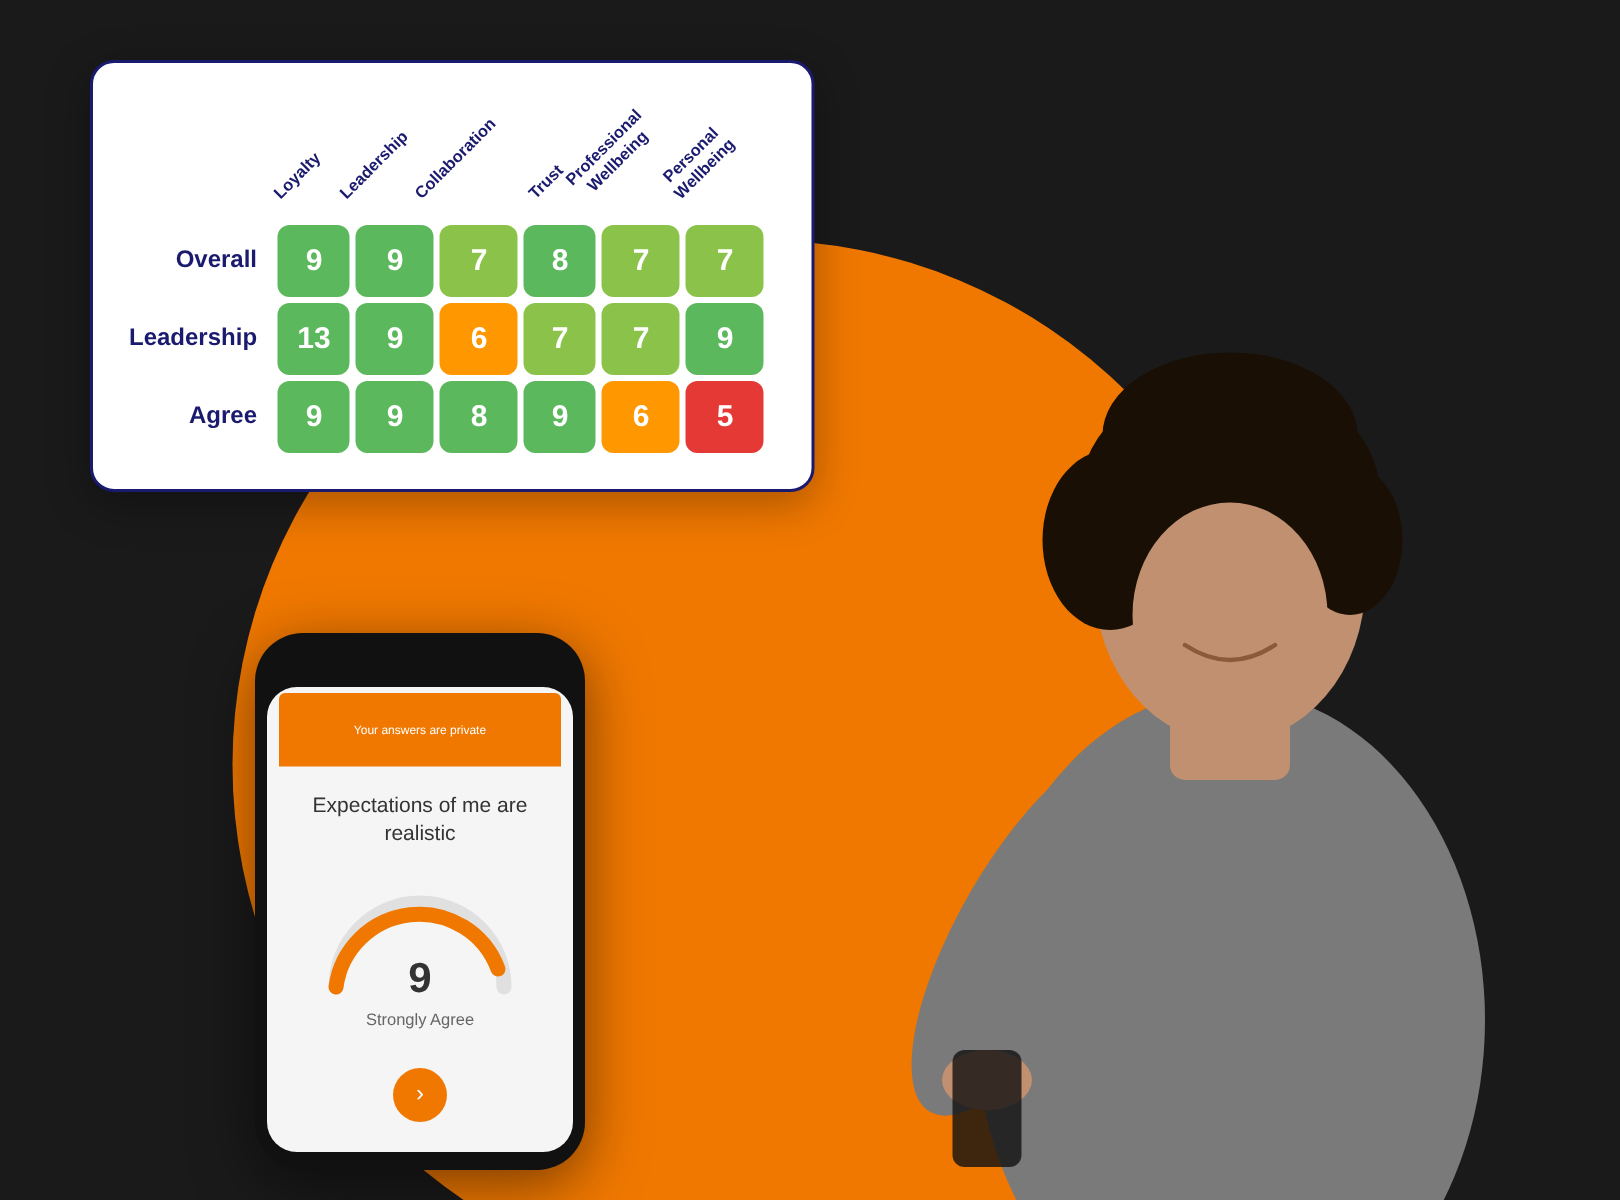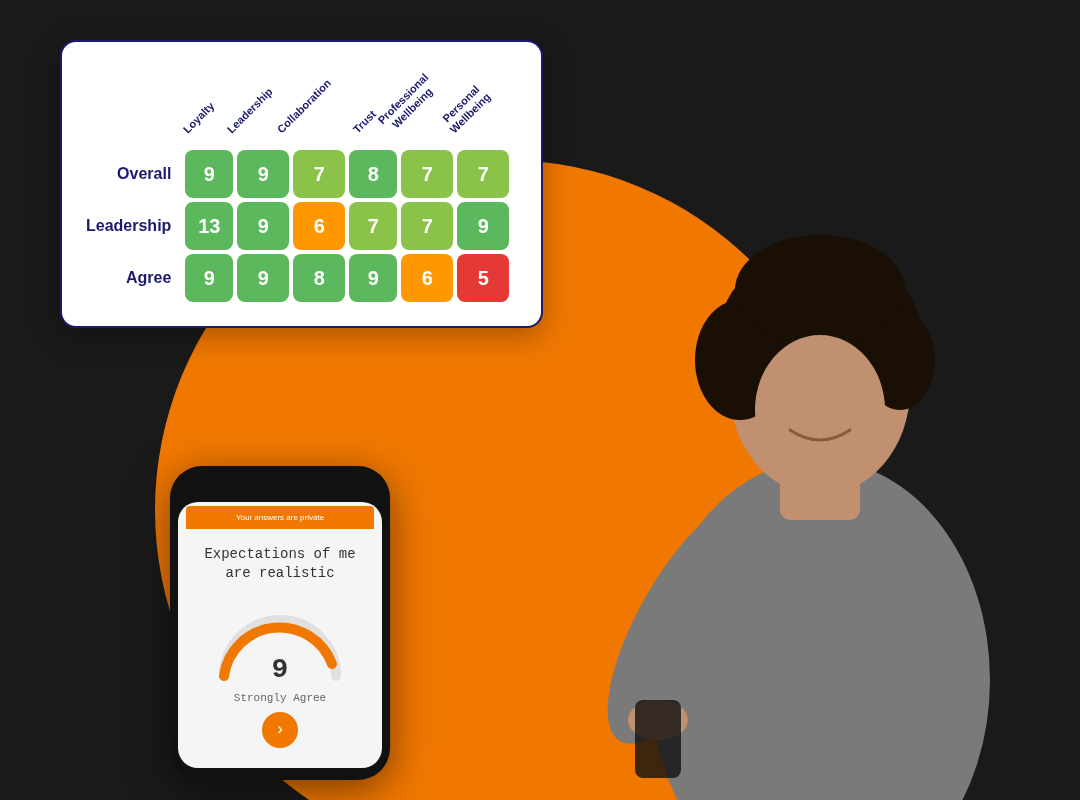--- a/index.html
+++ b/index.html
@@ -121,29 +121,28 @@
       border-radius: 20px;
       overflow: hidden;
       padding: 0;
     }
 
     .phone-privacy-bar {
       background: #f07800;
       color: white;
       font-size: 8px;
       text-align: center;
-      padding: 7px 0;
+      padding: 20px 0;
       border-radius: 4px 4px 0 0;
       margin: 4px 8px 0 8px;
     }
 
     .phone-content {
       padding: 16px 16px 20px 16px;
       text-align: center;
-      font-family: Liberation Mono, monospace;
     }
 
     .phone-question {
       font-size: 14px;
       color: #333;
       text-align: center;
       margin-bottom: 20px;
       line-height: 1.4;
       font-weight: 400;
     }
@@ -168,21 +167,21 @@
       font-size: 28px;
       font-weight: 700;
       color: #333;
       line-height: 1;
     }
 
     .gauge-label {
       font-size: 11px;
       color: #666;
       text-align: center;
-      margin-bottom: 8px;
+      margin-bottom: 26px;
     }
 
     .phone-next-btn {
       width: 36px;
       height: 36px;
       background: #f07800;
       border-radius: 50%;
       display: flex;
       align-items: center;
       justify-content: center;

